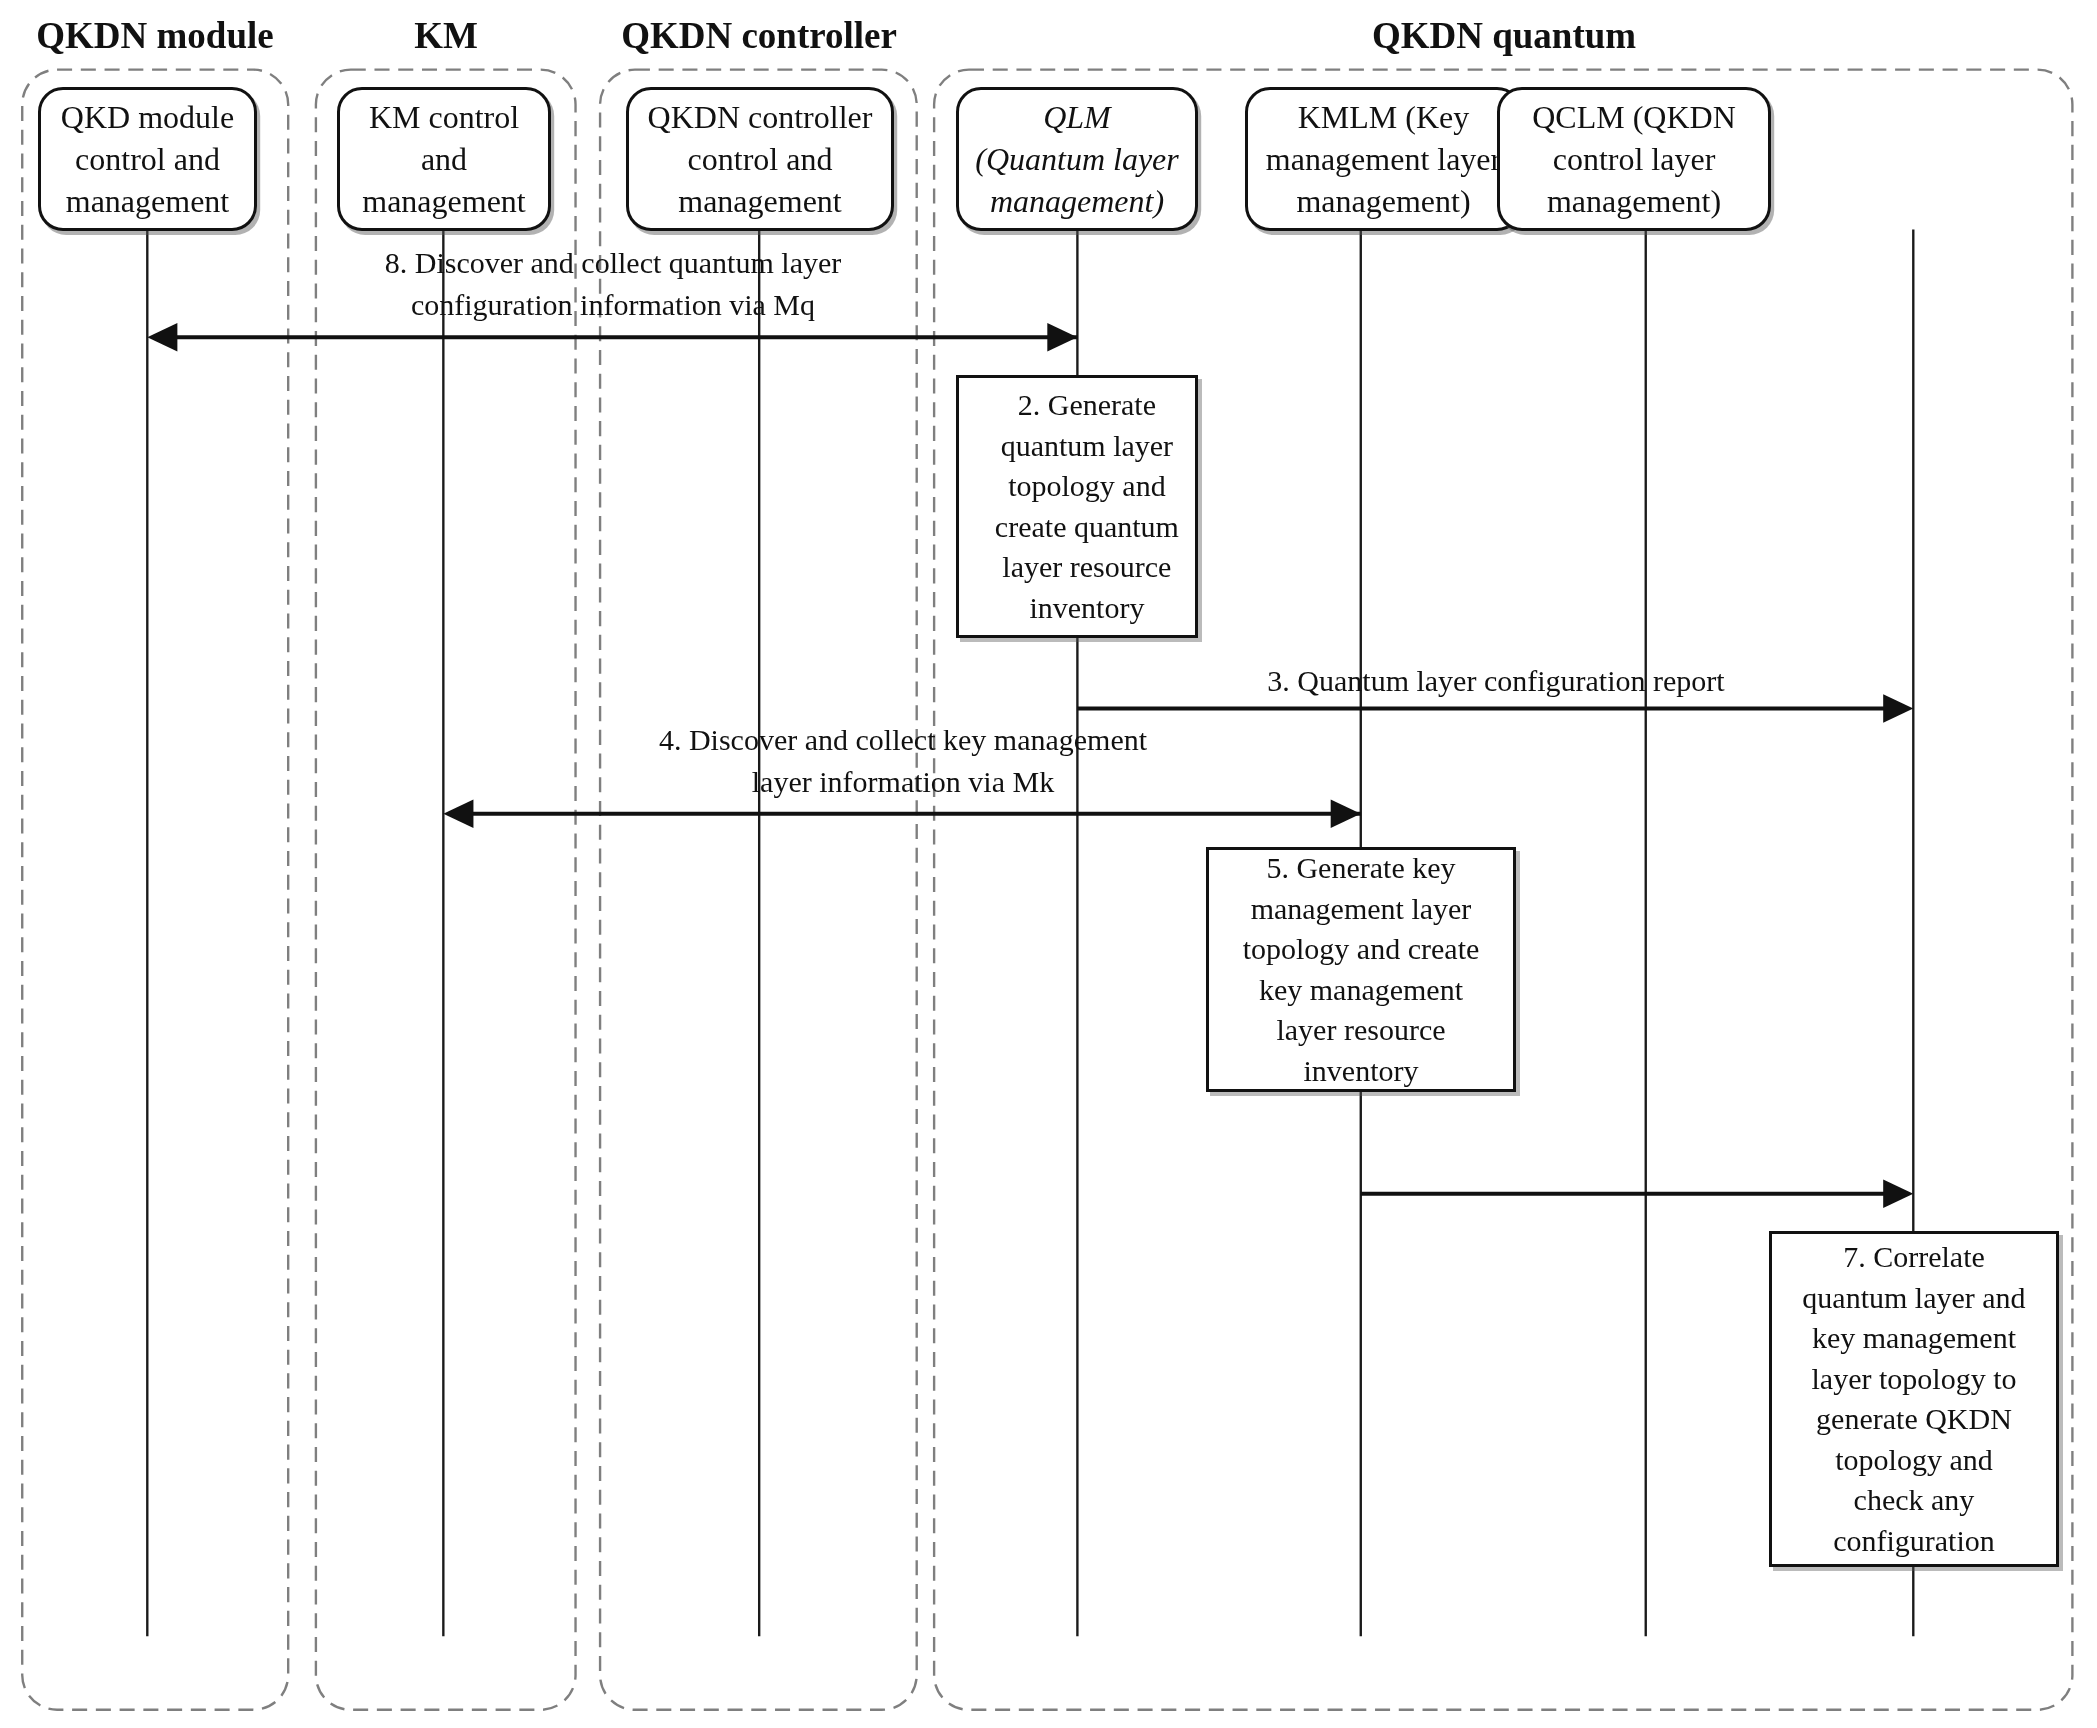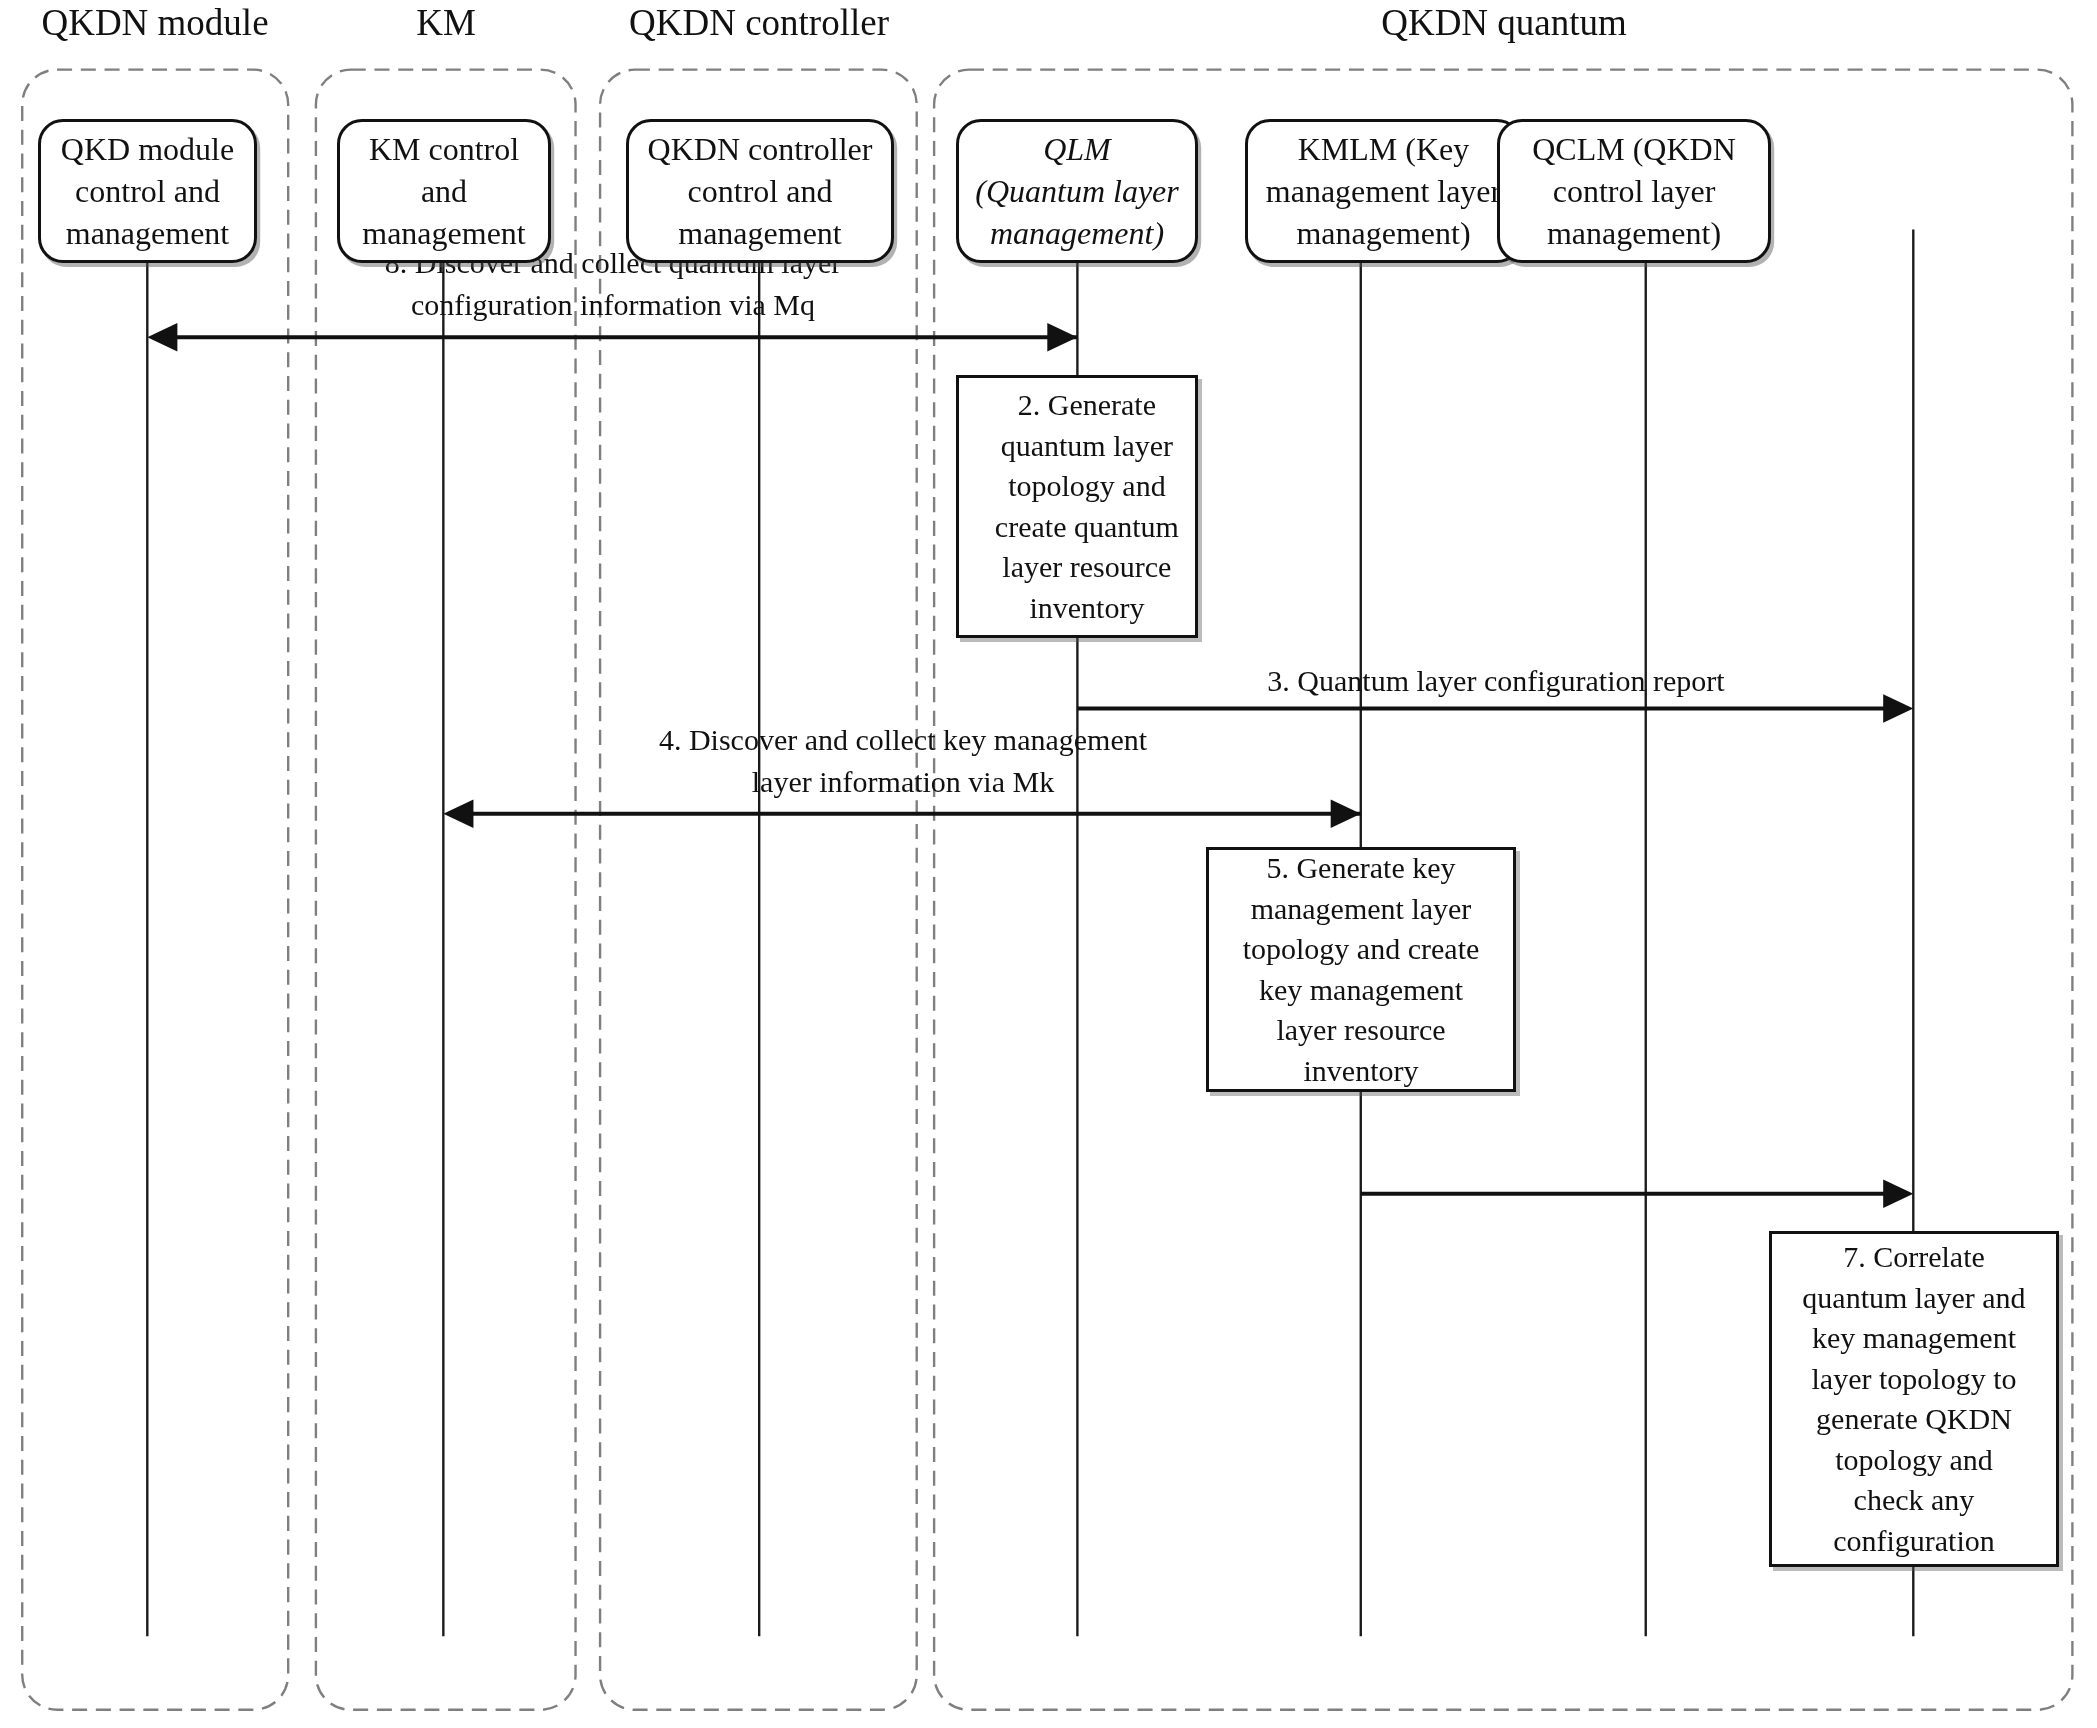--- a/index.html
+++ b/index.html
@@ -8,44 +8,43 @@
     width:2097px;
     height:1728px;
     background:#ffffff;
     color:#111111;
     font-family:"Liberation Serif","DejaVu Serif",serif;
     overflow:hidden;
   }
   .layer-svg{position:absolute;left:0;top:0;}
   .group-label{
     position:absolute;
-    top:1px;
+    top:14px;
     transform:translateX(-50%);
-    font-weight:400;
+    font-weight:700;
     font-size:37px;
     white-space:nowrap;
     z-index:5;
   }
   .pbox{
     position:absolute;
     display:flex;
     align-items:center;
     justify-content:center;
     text-align:center;
     border:3.2px solid #111111;
     border-radius:25px;
     background:#ffffff;
     box-shadow:3.2px 4px 0 rgba(85,85,85,0.45);
     font-size:32px;
     line-height:1.32;
     white-space:pre-line;
     z-index:4;
     padding:1.6px 4.8px;
     box-sizing:border-box;
-    margin-top:32px;
   }
   .act{
     position:absolute;
     display:flex;
     align-items:center;
     justify-content:center;
     text-align:center;
     border:3.2px solid #111111;
     background:#ffffff;
     box-shadow:4px 4px 0 rgba(85,85,85,0.4);

